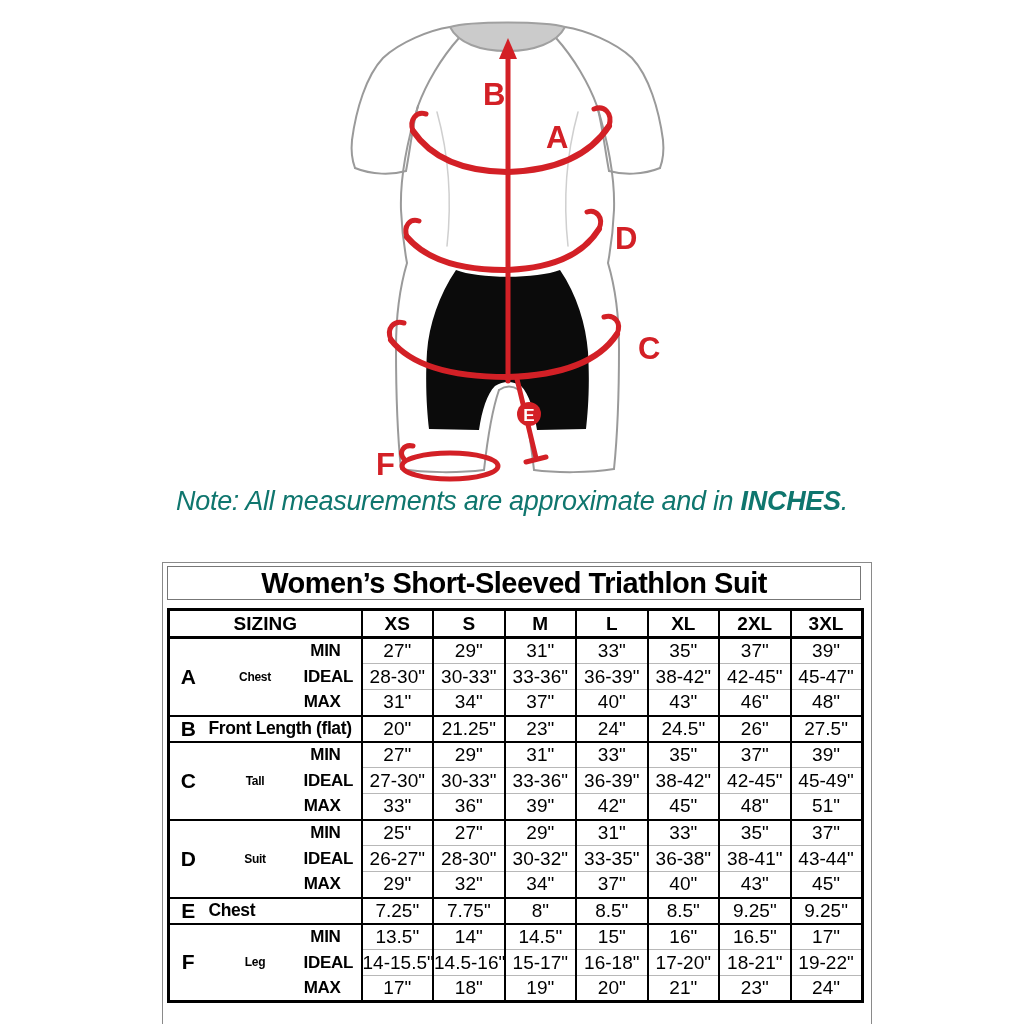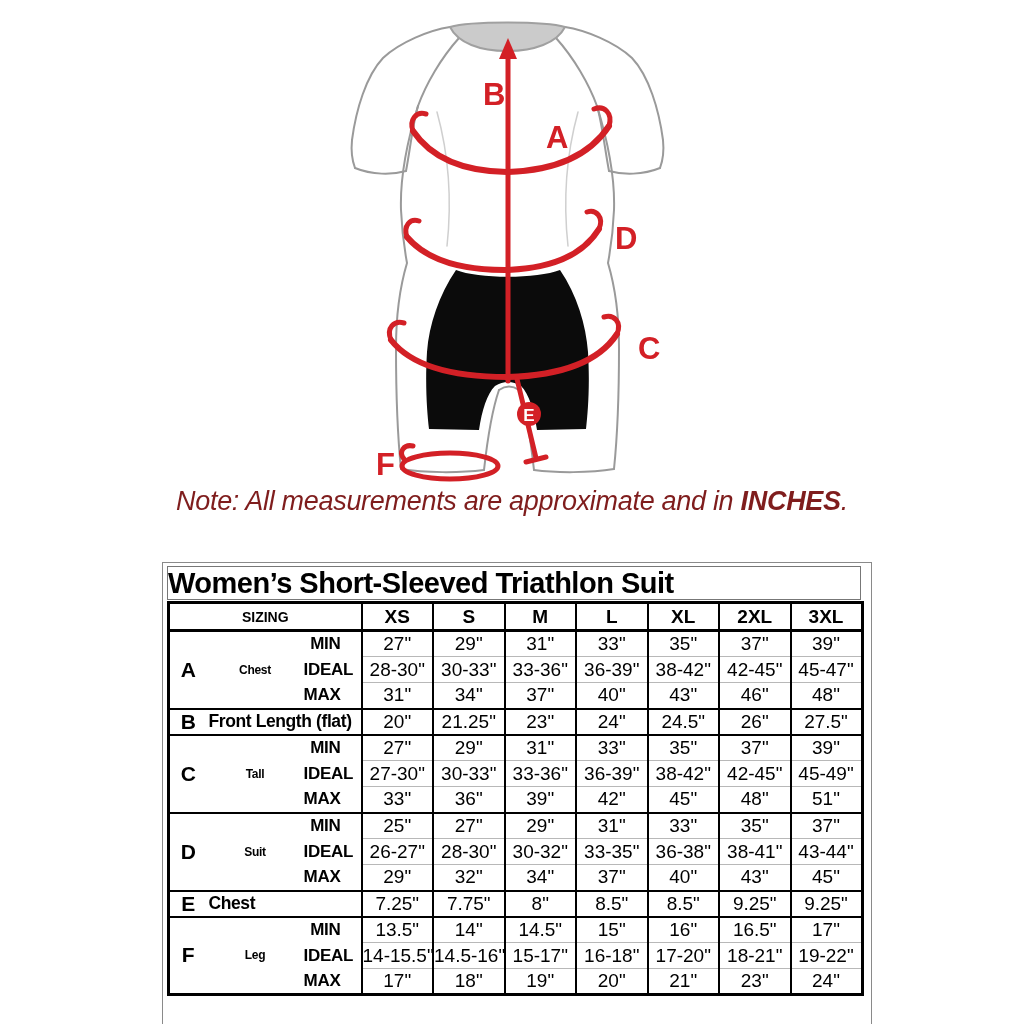--- a/index.html
+++ b/index.html
@@ -21,45 +21,45 @@
     fill: #d32026;
   }
   
   #note {
     position: absolute;
     left: 0; top: 484px;
     width: 1024px;
     text-align: center;
     font-style: italic;
     font-size: 27px;
-    color: #7f1d1d;
+    color: #0f766e;
     line-height: 35px;
     letter-spacing: -0.3px;
   }
   #note b { font-style: italic; }
   
   #outer-frame {
     position: absolute;
     left: 162px; top: 562px;
     width: 710px; height: 462px;
     border: 1px solid #8a8a8a;
     border-bottom: none;
     padding: 3px 10px 0 4px;
     background: #fff;
   }
   #title-box {
     border: 1px solid #777;
     height: 34px;
     line-height: 32px;
-    text-align: left;
+    text-align: center;
     font-weight: bold;
     font-size: 29px;
     letter-spacing: -0.5px;
     color: #000;
-    margin-bottom: 1px;
+    margin-bottom: 8px;
   }
   table#sizing-table {
     border-collapse: collapse;
     width: 100%;
     table-layout: fixed;
     background: #fff;
   }
   #sizing-table col.c-letter { width: 38px; }
   #sizing-table col.c-name   { width: 97px; }
   #sizing-table col.c-sub    { width: 58px; }
@@ -69,21 +69,21 @@
     padding: 0;
     height: 26px;
     text-align: center;
     vertical-align: middle;
     color: #000;
     white-space: nowrap;
     overflow: hidden;
   }
   #sizing-table thead th {
     font-weight: bold;
-    font-size: 14px;
+    font-size: 19px;
     height: 28px;
     border-bottom: 3px solid #000;
   }
   #sizing-table .v { border-left: 2px solid #000; font-size: 19px; }
   #sizing-table tr.thin .v { border-top: 1px solid #b8b8b8; }
   #sizing-table tr.group-start > th,
   #sizing-table tr.group-start > td { border-top: 2px solid #000; }
   #sizing-table .letter { font-weight: bold; font-size: 21px; }
   #sizing-table .name   { font-weight: bold; font-size: 12px; letter-spacing: -0.3px; }
   #sizing-table .name-single {

